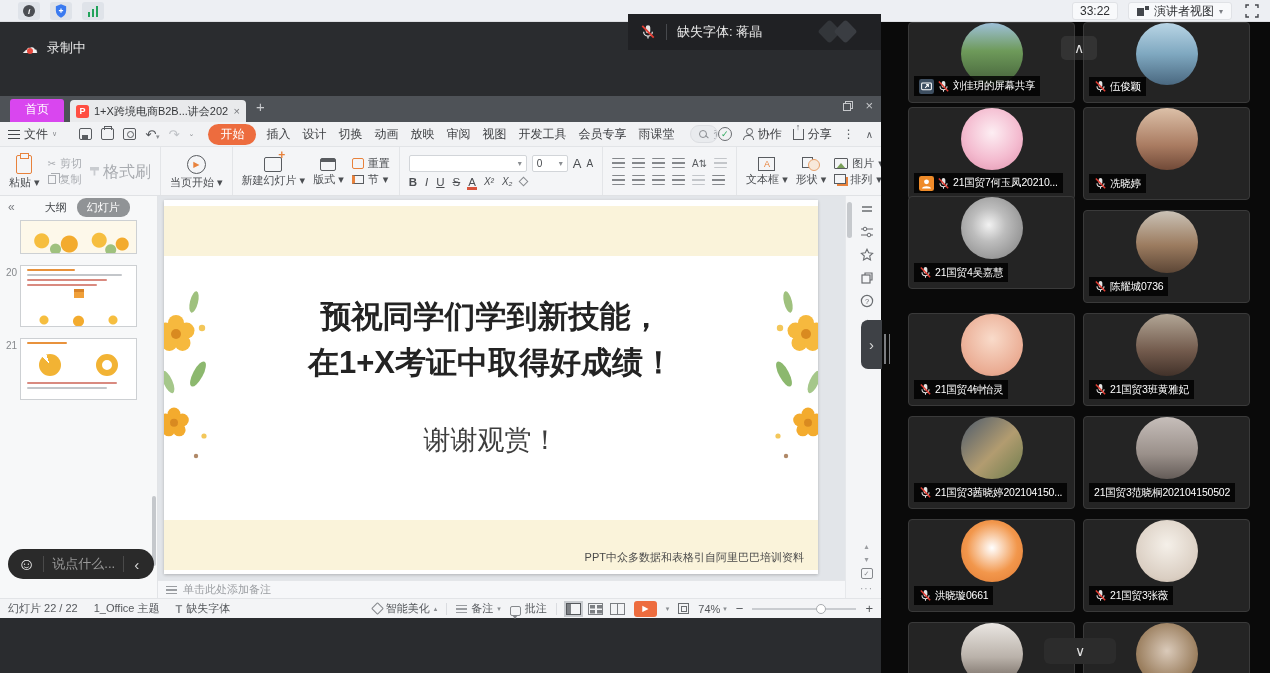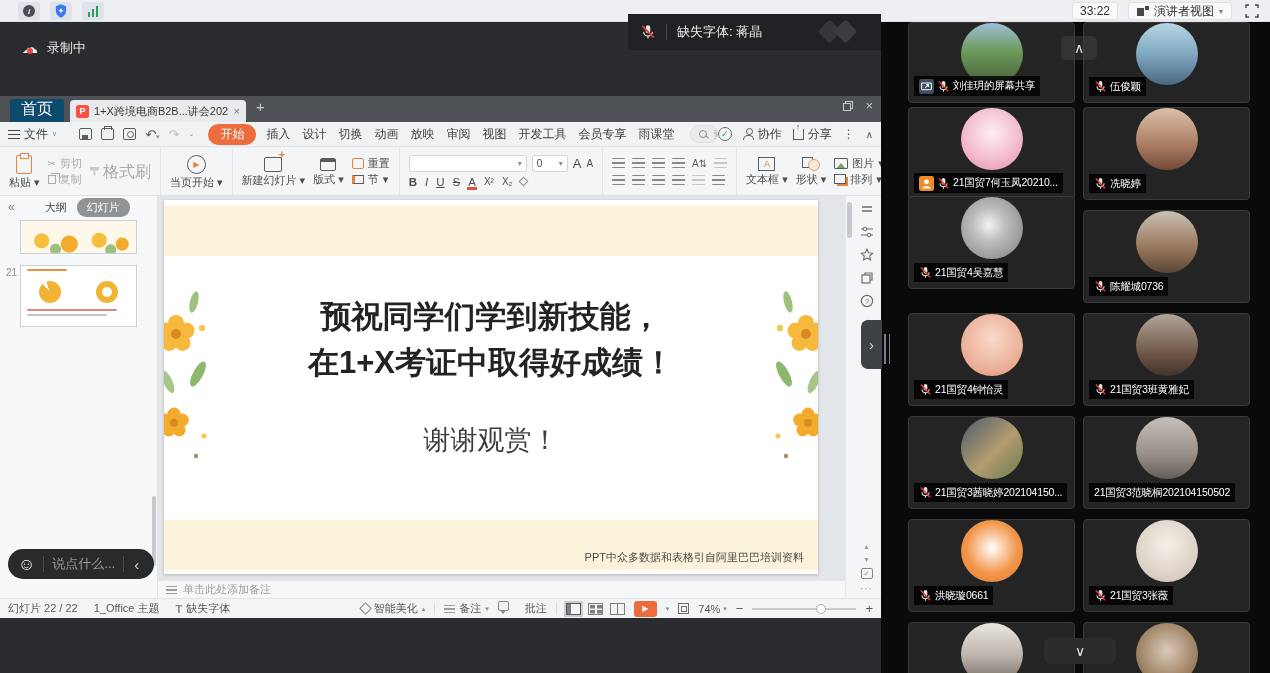--- a/index.html
+++ b/index.html
@@ -47,21 +47,21 @@
   .cp-arrow { color:#d8d8d8; font-size:15px; margin-left:2px; }
 
   
   .handle { position:absolute; left:861px; top:320px; width:21px; height:49px; background:#3e4146; border-radius:7px 0 0 7px; z-index:6; color:#d8d8d8; font-size:15px; display:flex; align-items:center; justify-content:center; }
   .grip { position:absolute; left:884px; top:334px; z-index:6; display:flex; gap:3px; }
   .grip i { width:1.5px; height:30px; background:#7c7e82; display:block; }
 
   
   .wps { position:absolute; left:0; top:74px; width:881px; height:522px; background:#f4f5f7; }
   .tabbar { position:relative; height:26px; background:#4e5257; }
-  .home-btn { position:absolute; left:10px; top:3px; width:54px; height:27px; background:#0c4a6e; border-radius:3px; color:#fff; font-size:16px; text-align:center; line-height:20px; }
+  .home-btn { position:absolute; left:10px; top:3px; width:54px; height:27px; background:#d946ef; border-radius:3px; color:#fff; font-size:12px; text-align:center; line-height:20px; }
   .doc-tab { position:absolute; left:70px; top:4px; width:176px; height:22px; background:#e9eaec; border-radius:4px 4px 0 0; display:flex; align-items:center; padding:0 6px; gap:5px; }
   .wps-logo { width:13px; height:13px; background:#ff4e42; border-radius:2.5px; color:#fff; font-size:9px; font-weight:bold; text-align:center; line-height:13px; flex:none; }
   .doc-title { font-size:11px; color:#35373a; white-space:nowrap; overflow:hidden; max-width:134px; }
   .tab-close { color:#76787c; font-size:11px; margin-left:auto; }
   .new-tab { position:absolute; left:256px; top:2px; color:#c9cbce; font-size:15px; }
   .win-ctrls { position:absolute; right:8px; top:5px; display:flex; gap:12px; align-items:center; }
   .w-restore { position:relative; width:10px; height:10px; }
   .w-restore i { position:absolute; border:1.2px solid #c6c8cb; }
   .w-restore i:nth-child(1){ left:2px; top:0; width:8px; height:8px; }
   .w-restore i:nth-child(2){ left:0; top:2px; width:8px; height:8px; background:#4e5257; }
@@ -116,21 +116,21 @@
   .i-section { width:12px; height:9px; border:1.2px solid #595c60; border-left:3px solid #e8823c; }
   .fontrow { display:flex; flex-direction:column; gap:4px; }
   .fr1 { display:flex; align-items:center; gap:5px; }
   .fbox { width:118px; height:17px; background:#fff; border:1px solid #d2d5d9; border-radius:2px; display:flex; align-items:center; justify-content:flex-end; padding:0 4px; color:#8a8d91; font-size:8px; }
   .sbox { width:36px; height:17px; background:#fff; border:1px solid #d2d5d9; border-radius:2px; display:flex; align-items:center; justify-content:space-between; padding:0 4px; color:#44474b; font-size:10px; }
   .chA1 { font-size:13px; color:#4b4e52; } .chA2 { font-size:10px; color:#4b4e52; }
   .fr2 { display:flex; align-items:center; gap:8px; font-size:11.5px; color:#4b4e52; }
   .fb { font-weight:bold; } .fi { font-style:italic; } .fu { text-decoration:underline; } .fs { text-decoration:line-through; }
   .fcolor { position:relative; }
   .fcolor::after { content:""; position:absolute; left:-1px; bottom:-2px; width:10px; height:2.5px; background:#d9543c; }
-  .supsub { font-size:10px; }
+  .supsub { font-size:10px;font-style:italic; }
   .i-diamond { width:7px; height:7px; border:1.2px solid #8a8d91; transform:rotate(45deg); }
   .pgroup { display:flex; flex-direction:column; gap:6px; }
   .prow { display:flex; align-items:center; gap:7px; }
   .pl { width:13px; height:10px; background:repeating-linear-gradient(to bottom,#85888c 0 1.3px,transparent 1.3px 4.3px); border-radius:1px; }
   .pl.lite { background:repeating-linear-gradient(to bottom,#c3c6ca 0 1.3px,transparent 1.3px 4.3px); }
   .i-textbox { width:17px; height:14px; border:1.3px solid #595c60; color:#e8823c; font-size:9px; display:flex; align-items:center; justify-content:center; }
   .i-shapes { position:relative; width:18px; height:14px; }
   .i-shapes::before { content:""; position:absolute; left:0; top:0; width:9px; height:9px; border:1.3px solid #595c60; }
   .i-shapes::after { content:""; position:absolute; right:0; bottom:0; width:10px; height:10px; border:1.3px solid #e8a06a; border-radius:50%; background:#f8e8da; }
   .i-pic { position:relative; width:14px; height:11px; border:1.2px solid #595c60; border-radius:1px; overflow:hidden; }
@@ -528,20 +528,31 @@
             <span class="sp-tabs">
               <span>大纲</span>
               <span class="pill-sel">幻灯片</span>
             </span>
           </div>
           <div class="partial-thumb">
               <div class="fstrip"></div>
             </div>
 
           <div class="trow">
+            <span class="tnum">20</span>
+            <div class="thumb">
+              <div class="tline t-orange"></div>
+              <div class="tline t-gray" style="width:95px"></div>
+              <div class="tline t-red" style="width:80px"></div>
+              <div class="tline t-red" style="width:70px"></div>
+              <div class="gift"></div>
+              <div class="tflow"></div>
+            </div>
+          </div>
+          <div class="trow">
             <span class="tnum">21</span>
             <div class="thumb">
               <div class="tline t-orange" style="width:40px"></div>
               <div class="charts21">
                   <div class="pie"></div>
                   <div class="donut"></div>
                 </div>
               <div class="tline t-red" style="width:90px;margin-top:6px"></div>
               <div class="tline t-gray" style="width:80px"></div>
             </div>
@@ -617,21 +628,21 @@
             <span class="i-beauty"></span>
             <span>智能美化</span>
             <span class="tiny-caret">▴</span>
           </span>
           <span class="sb-sep"></span>
           <span style="display:flex;align-items:center;gap:4px">
             <span class="i-notes"></span>
             <span>备注</span>
             <span class="tiny-caret">▾</span>
           </span>
-          <span style="display:flex;align-items:flex-start;gap:16px">
+          <span style="display:flex;align-items:flex-end;gap:4px">
             <span class="i-comment"></span>
             <span>批注</span>
           </span>
           <span class="sb-sep"></span>
           <span class="vicons">
             <span class="vi normal sel"></span>
             <span class="vi grid"></span>
             <span class="vi book"></span>
           </span>
           <span class="playbtn">▶</span>

